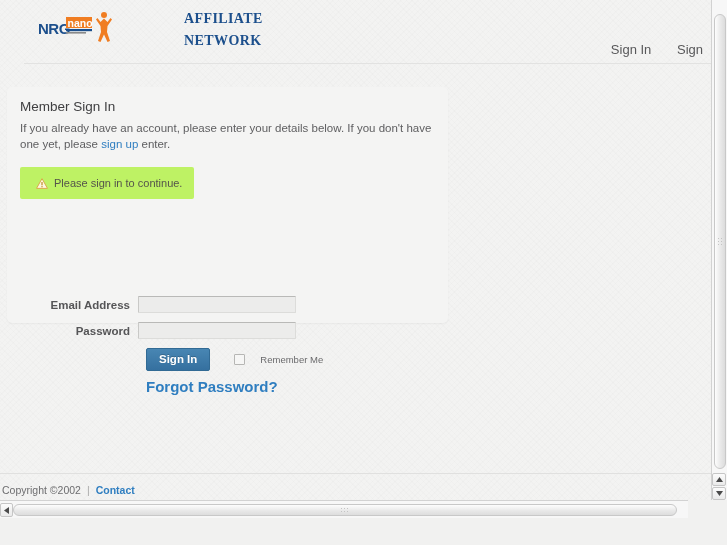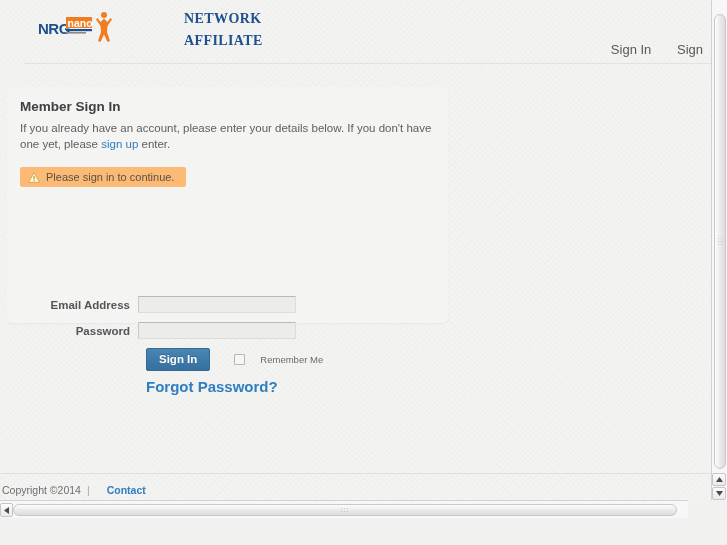--- a/index.html
+++ b/index.html
@@ -82,21 +82,21 @@
     height: 236px;
     background: #f4f4f3;
     border-radius: 5px;
     box-shadow: 0 1px 2px rgba(0,0,0,0.045);
   }
   #panel-title {
     position: absolute;
     left: 13px;
     top: 12px;
     font-size: 13.5px;
-    font-weight: bold;
+    font-weight: normal;
     color: #404042;
   }
   #panel-intro {
     position: absolute;
     left: 13px;
     top: 33px;
     width: 415px;
     font-size: 11.5px;
     line-height: 16px;
     color: #5e5e60;
@@ -105,23 +105,23 @@
     color: #2f7ec0;
     font-weight: normal;
     text-decoration: none;
   }
 
   
   #alert {
     position: absolute;
     left: 13px;
     top: 80px;
-    height: 20px;
-    padding: 0 12px 0 8px;
-    background: #fdba74;
+    height: 32px;
+    padding: 0 12px 0 16px;
+    background: #bef264;
     border-radius: 2px;
     display: flex;
     align-items: center;
     gap: 6px;
     font-size: 11px;
     color: #55544b;
   }
   #alert svg { display: block; }
 
   
@@ -215,21 +215,20 @@
   }
   #footer-inner {
     padding: 10px 0 0 2px;
     font-size: 10.5px;
     color: #6d6d6f;
   }
   #footer-inner a {
     color: #2f7ec0;
     font-weight: bold;
     text-decoration: none;
-    margin-left: 11px;
   }
   .foot-sep { margin: 0 6px; color: #a9a9a9; }
 
   
   #vscroll {
     position: absolute;
     right: 0; top: 0;
     width: 16px;
     height: 500px;
     background: #f7f7f7;
@@ -349,22 +348,22 @@
         <rect x="28" y="21" width="26" height="2.2" fill="#1c4f8c"></rect>
         <rect x="28" y="24" width="20" height="1.6" fill="#8a8a8a"></rect>
         <g fill="#f07d22">
           <circle cx="66" cy="7" r="3"></circle>
           <path d="M66 10.5 L69.5 14 L72.5 10 L74 11.5 L69.5 18 L69 24 L72 33 L69.5 34 L66 26.5 L62.5 34 L60 33 L63 24 L62.5 18 L58 11.5 L59.5 10 L62.5 14 Z"></path>
         </g>
       </svg>
     </div>
 
     <div id="brand-title">
+      <span class="ln">Affiliate</span>
       <span class="ln">Network</span>
-      <span class="ln">Affiliate</span>
     </div>
 
     <div id="topnav">
       <a href="#">Sign In</a>
       <a href="#">Sign</a>
     </div>
   </div>
 
   <div id="panel">
 
@@ -399,21 +398,21 @@
         <div id="remember-checkbox"></div>
         <span id="remember-label">Remember Me</span>
       </div>
     </div>
 
     <a href="#" id="forgot-link">Forgot Password?</a>
   </div>
 
   <div id="footer">
     <div id="footer-inner">
-      <span>Copyright ©2014</span><span class="foot-sep">|</span><a href="#">Contact</a>
+      <span>Copyright ©2002</span><span class="foot-sep">|</span><a href="#">Contact</a>
     </div>
   </div>
 </div>
 
 <div id="vscroll">
   <div id="vthumb">
     <div class="grip"></div>
   </div>
 </div>
 <div class="varrow" id="varrow-up">

